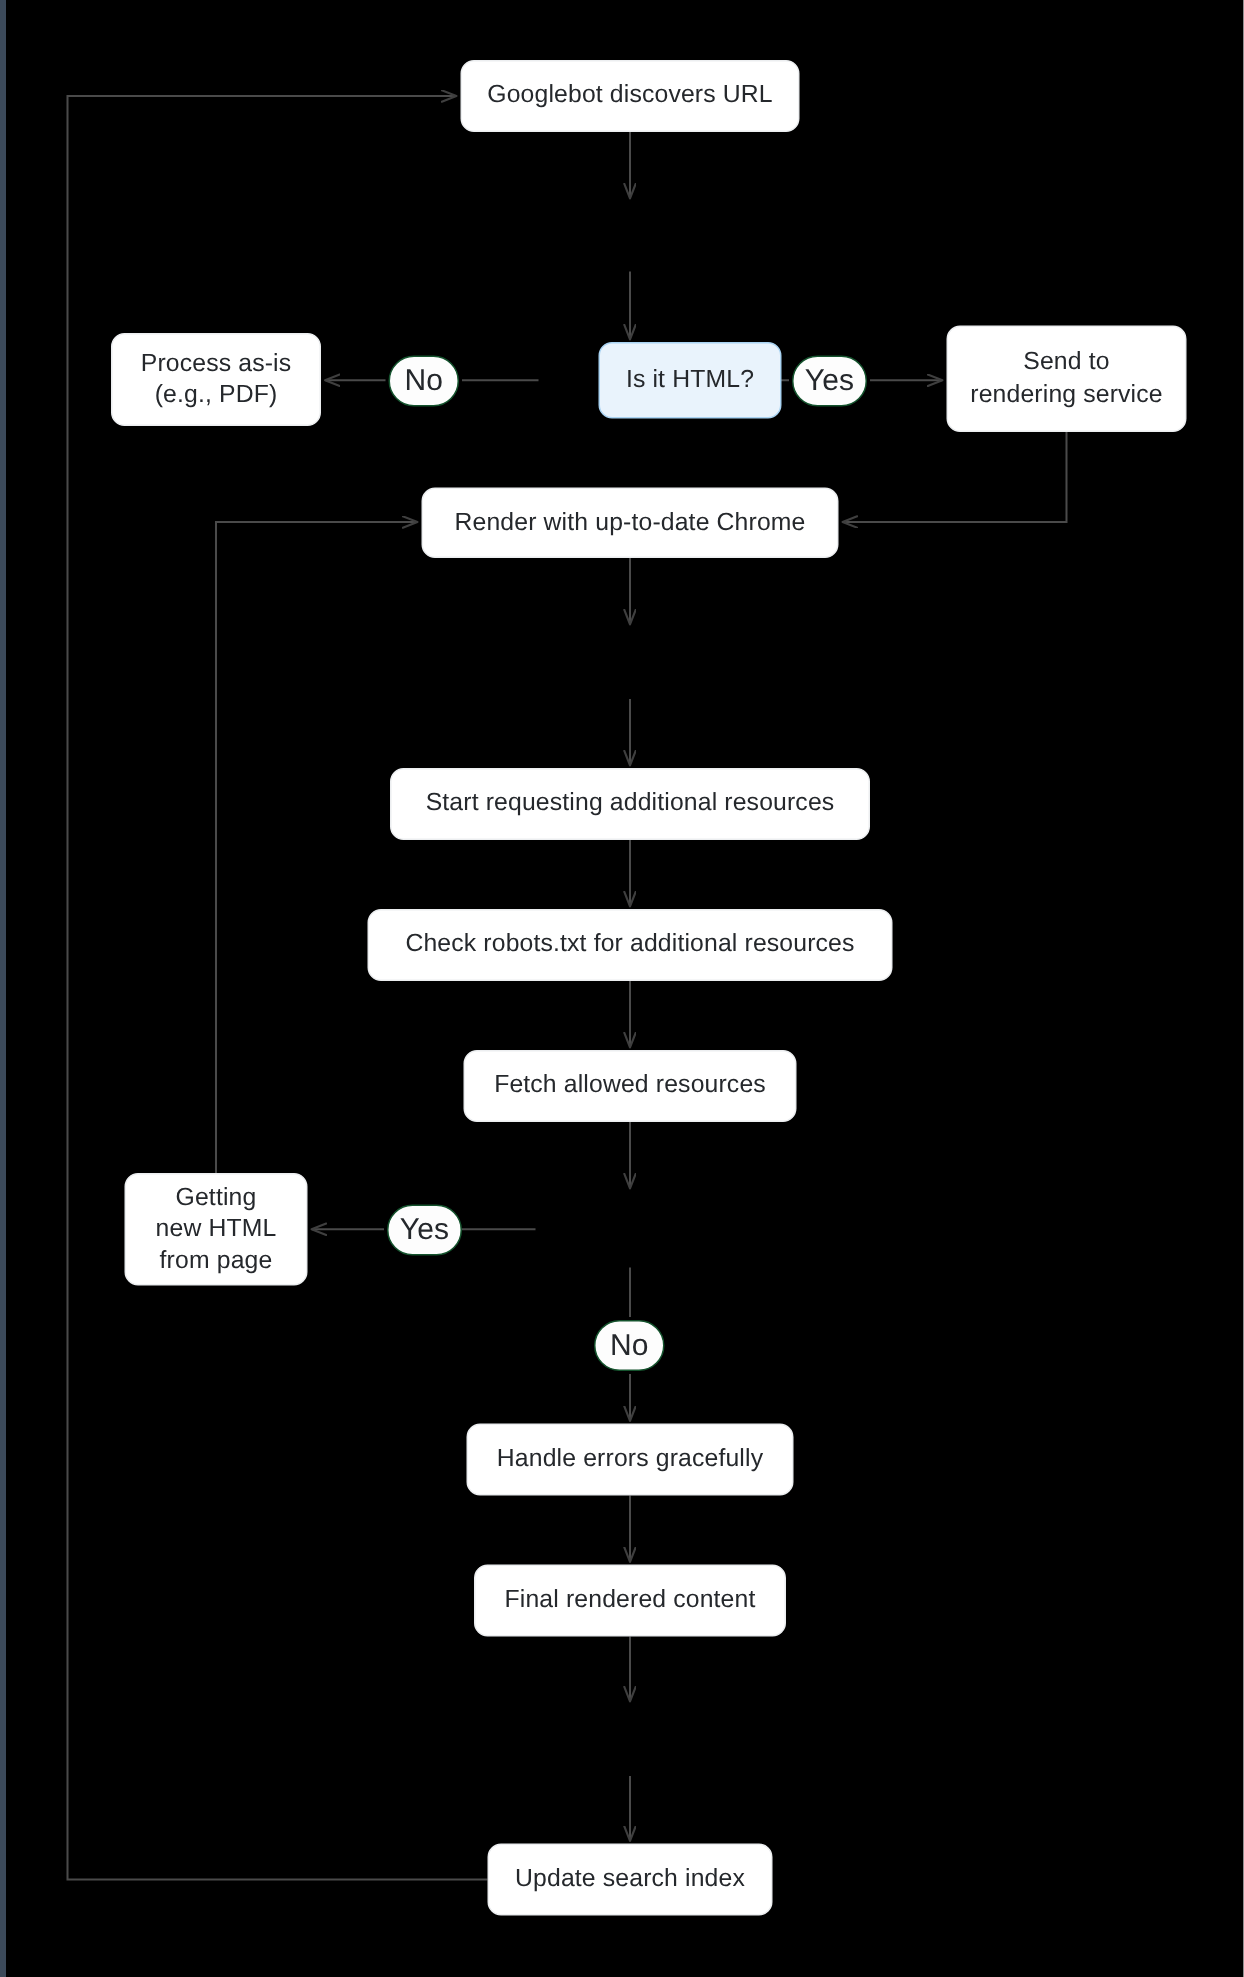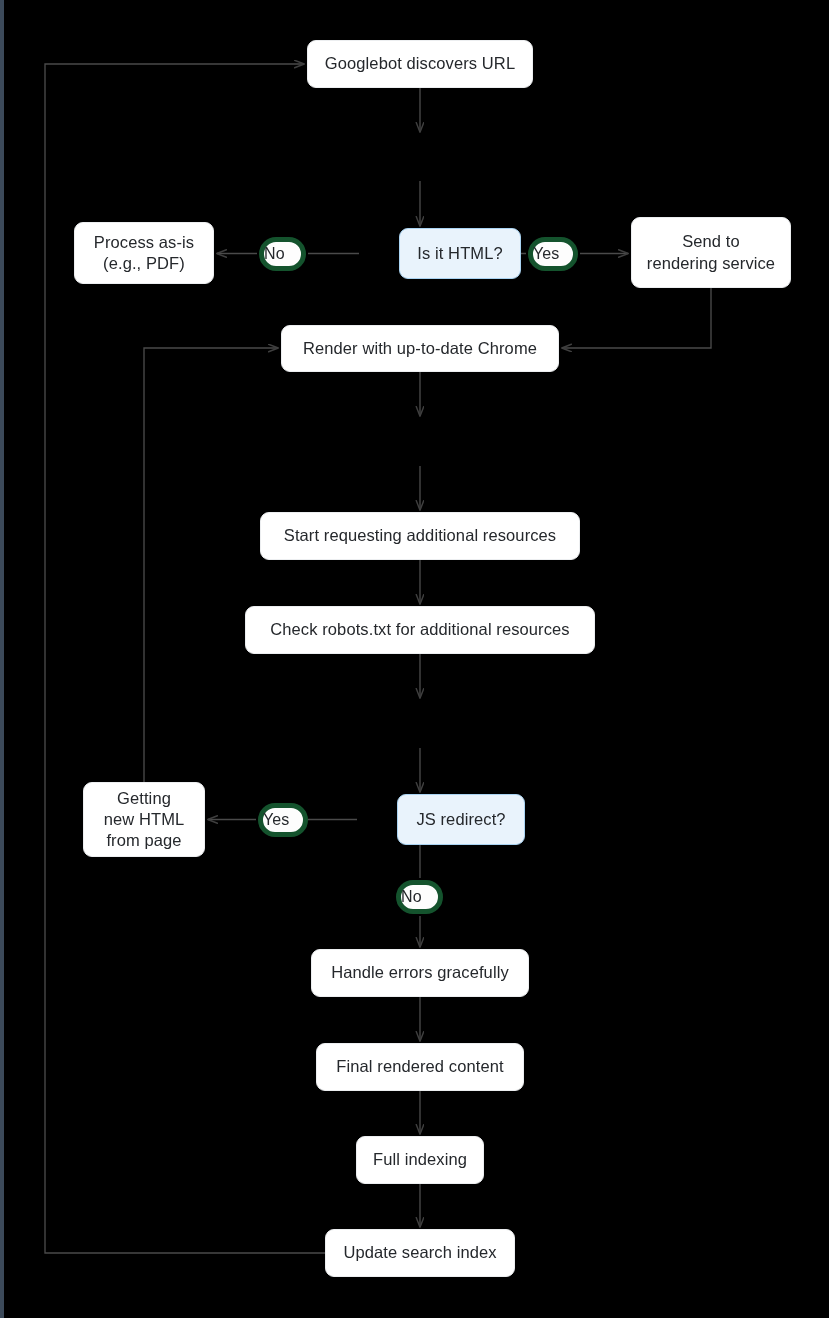--- a/index.html
+++ b/index.html
@@ -48,25 +48,26 @@
   .node.decision {
     background: #e9f3fc;
     border: 1px solid #a9d3f2;
     margin-left: 40px;
   }
   .pill {
     position: absolute;
     box-sizing: border-box;
     display: flex;
     align-items: center;
+    justify-content: center;
     background: #fdfdfd;
-    border: 5px solid #14532d;
+    border: 1px solid #14532d;
     border-radius: 999px;
     color: #25282c;
-    font-size: 16px;
+    font-size: 20px;
     letter-spacing: 0.1px;
   }
 </style>
 </head>
 <body>
 
 <div id="canvas">
 
   <svg id="edges" viewBox="0 0 829 1318" width="829" height="1318">
     <defs>
@@ -141,42 +142,39 @@
 
 
   <div class="node" style="left:256px; top:512px; width:320px; height:48px;">
     <span>Start requesting additional resources</span>
   </div>
 
   <div class="node" style="left:241px; top:606px; width:350px; height:48px;text-align:center;">
     <span>Check robots.txt for additional resources</span>
   </div>
 
+  <div class="node" style="left:305px; top:700px; width:222px; height:48px;">
+    <span>Fetch allowed resources</span>
+  </div>
 
-  <div class="node decision" style="left:353px; top:794px; width:128px; height:51px;">
-    <span>JS redirect?</span>
-  </div>
 
   <div class="node" style="left:79px; top:782px; width:122px; height:75px;">
     <span>Getting
 new HTML
 from page</span>
   </div>
 
   <div class="node" style="left:307px; top:949px; width:218px; height:48px;text-align:right;">
     <span>Handle errors gracefully</span>
   </div>
 
   <div class="node" style="left:312px; top:1043px; width:208px; height:48px;">
     <span>Final rendered content</span>
   </div>
 
-  <div class="node" style="left:352px; top:1136px; width:128px; height:48px;">
-    <span>Full indexing</span>
-  </div>
 
   <div class="node" style="left:321px; top:1229px; width:190px; height:48px;">
     <span>Update search index</span>
   </div>
 
   <div class="pill" style="left:255px; top:237px; width:47px; height:34px;">
     <span>No</span>
   </div>
 
   <div class="pill" style="left:524px; top:237px; width:50px; height:34px;">

